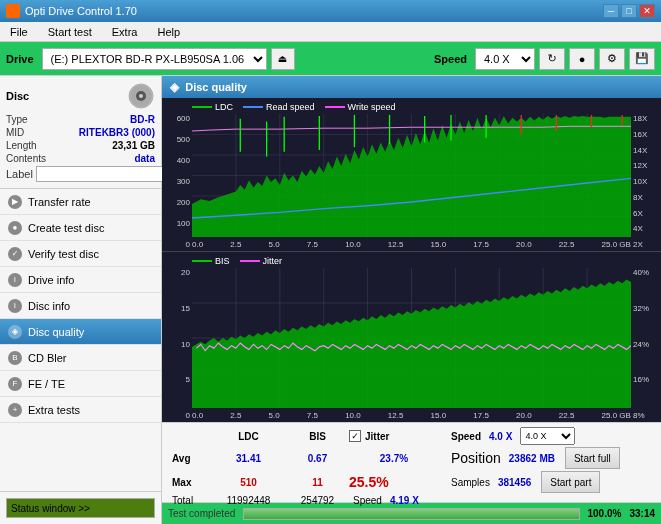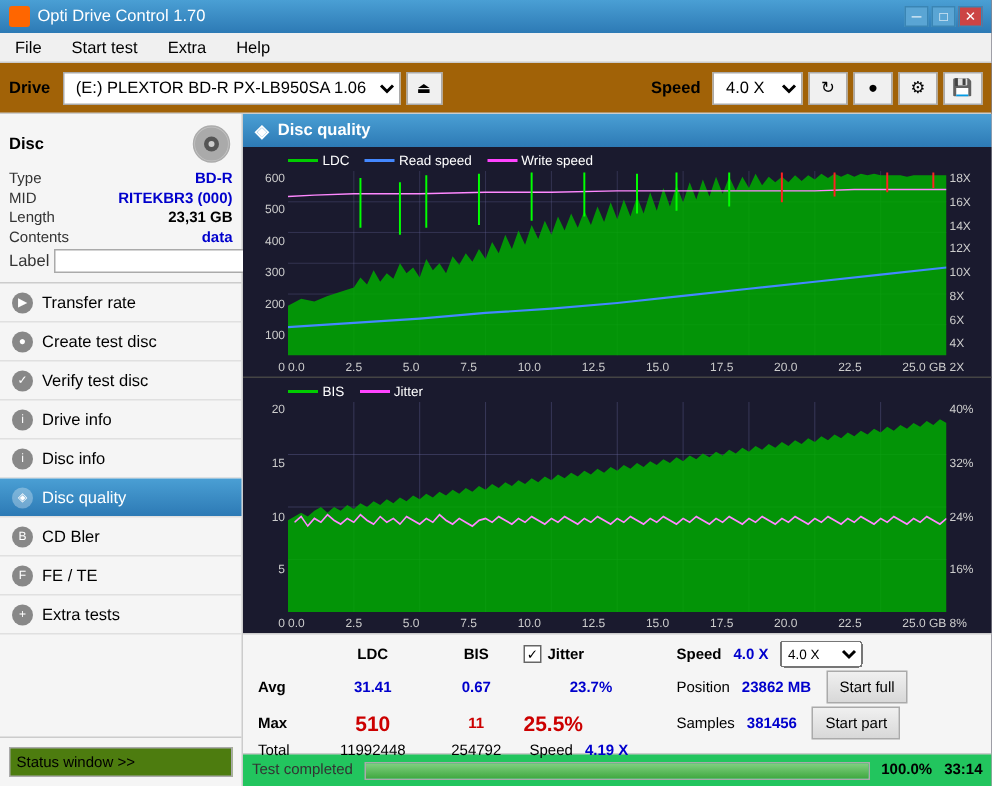--- a/index.html
+++ b/index.html
@@ -37,21 +37,21 @@
       gap: 8px;
     }
     .menu-item {
       padding: 2px 6px;
       cursor: pointer;
       font-size: 11px;
     }
 
     
     .toolbar {
-      background: #a16207;
+      background: #22c55e;
       height: 34px;
       display: flex;
       align-items: center;
       padding: 0 6px;
       gap: 4px;
       border-bottom: 1px solid #ccc;
     }
     .toolbar-label { font-weight: bold; font-size: 11px; margin-right: 4px; }
     .drive-select {
       height: 22px;
@@ -587,28 +587,28 @@
           <select style="height:18px; font-size:9px; margin-left:4px; width:55px;">
             <option>4.0 X</option>
           </select>
         </div>
 
         <div style="display:flex; gap:4px; align-items:center; padding-left:2px;">
           <span style="width:35px; font-size:10px; font-weight:bold;">Avg</span>
           <span style="width:75px; color:#0000cc; font-weight:bold; font-size:10px; text-align:center;">31.41</span>
           <span style="width:55px; color:#0000cc; font-weight:bold; font-size:10px; text-align:center;">0.67</span>
           <span style="width:90px; color:#0000cc; font-weight:bold; font-size:10px; text-align:center;">23.7%</span>
-          <span style="font-size:10px; margin-left:8px;">Position</span>
+          <span style="font-size:14px; margin-left:8px;">Position</span>
           <span style="color:#0000cc; font-weight:bold; font-size:10px; margin-left:4px;">23862 MB</span>
           <button class="start-full-btn" style="margin-left:6px;">Start full</button>
         </div>
 
         <div style="display:flex; gap:4px; align-items:center; padding-left:2px;">
           <span style="width:35px; font-size:10px; font-weight:bold;">Max</span>
-          <span style="width:75px; color:#cc0000; font-weight:bold; font-size:14px; text-align:center;">510</span>
+          <span style="width:75px; color:#cc0000; font-weight:bold; font-size:10px; text-align:center;">510</span>
           <span style="width:55px; color:#cc0000; font-weight:bold; font-size:10px; text-align:center;">11</span>
           <span style="width:90px; color:#cc0000; font-weight:bold; font-size:14px; ">25.5%</span>
           <span style="font-size:10px; margin-left:8px;">Samples</span>
           <span style="color:#0000cc; font-weight:bold; font-size:10px; margin-left:4px;">381456</span>
           <button class="start-part-btn" style="margin-left:6px;">Start part</button>
         </div>
 
         <div style="display:flex; gap:4px; align-items:center; padding-left:2px;">
           <span style="width:35px; font-size:10px; font-weight:normal;">Total</span>
           <span style="width:75px; color:#000; font-size:10px; text-align:center;">11992448</span>

